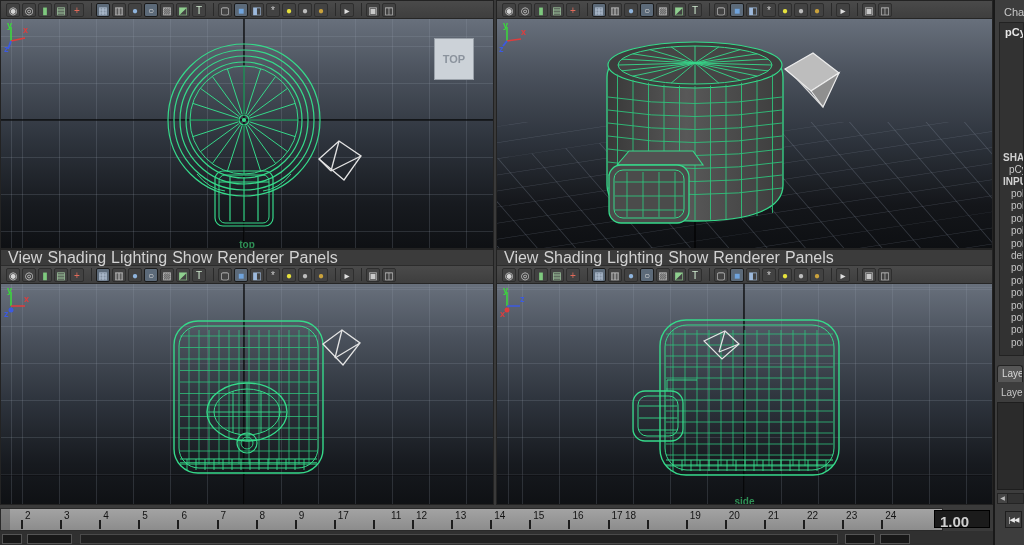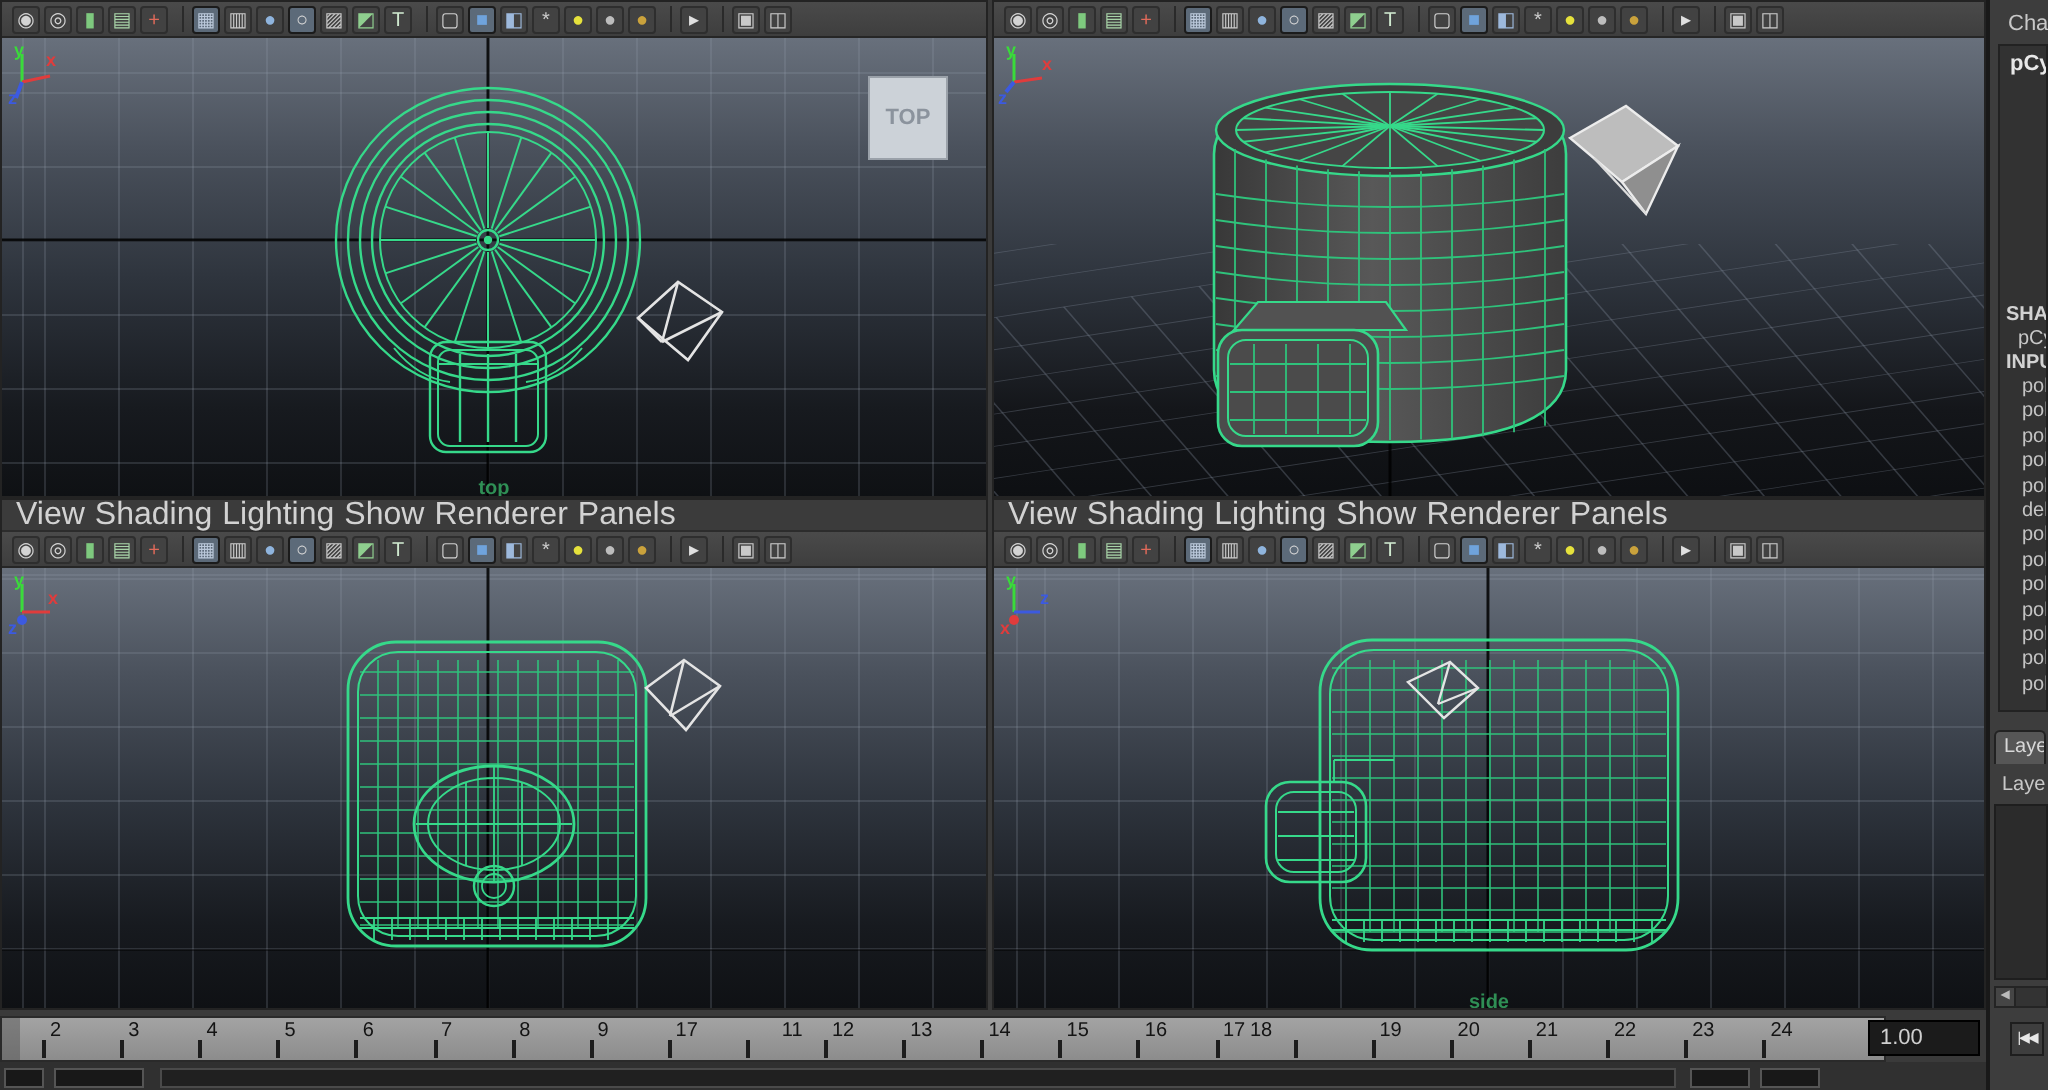--- a/index.html
+++ b/index.html
@@ -50,21 +50,21 @@
   #layer-scroll .sbtn{width:11px;height:11px;background:#454545;border:1px solid #242424;
       box-sizing:border-box;font-size:6px;line-height:9px;text-align:center;color:#bbb;}
   #layer-scroll .strack{flex:1;background:#333;border:1px solid #242424;border-left:none;box-sizing:border-box;}
   
   #time-slider{position:absolute;left:0;top:508px;width:943px;height:23px;
                background:linear-gradient(#a3a3a3,#8c8c8c);border:1px solid #2a2a2a;box-sizing:border-box;}
   #playhead{position:absolute;left:0;top:0;width:9px;height:100%;background:rgba(80,80,80,0.45);}
   .tnum{position:absolute;top:1px;font-size:10px;color:#141414;}
   .ttick{position:absolute;top:11px;width:2px;height:9px;background:#1d1d1d;}
   #current-time{position:absolute;left:934px;top:510px;width:56px;height:18px;background:#1b1b1b;
-                border:1px solid #000;color:#cfcfcf;font-size:11px;padding:2px 0 0 5px;box-sizing:border-box;}
+                border:1px solid #000;color:#cfcfcf;font-size:15px;padding:2px 0 0 5px;box-sizing:border-box;font-weight:bold;}
   #go-start{position:absolute;left:1005px;top:511px;width:17px;height:17px;background:#3e3e3e;
             border:1px solid #1e1e1e;color:#e8e8e8;font-size:7px;line-height:15px;text-align:center;
             box-sizing:border-box;letter-spacing:-1px;}
   #range-row{position:absolute;left:0;top:531px;width:993px;height:14px;background:#303030;}
   .rfield{position:absolute;top:3px;height:10px;background:#181818;border:1px solid #555;box-sizing:border-box;}
   #range-bar{position:absolute;left:80px;top:3px;width:758px;height:10px;background:#202020;
              border:1px solid #4a4a4a;box-sizing:border-box;}
   .axis-letter{font:bold 9px "Liberation Sans",sans-serif;}
 </style>
 </head>

